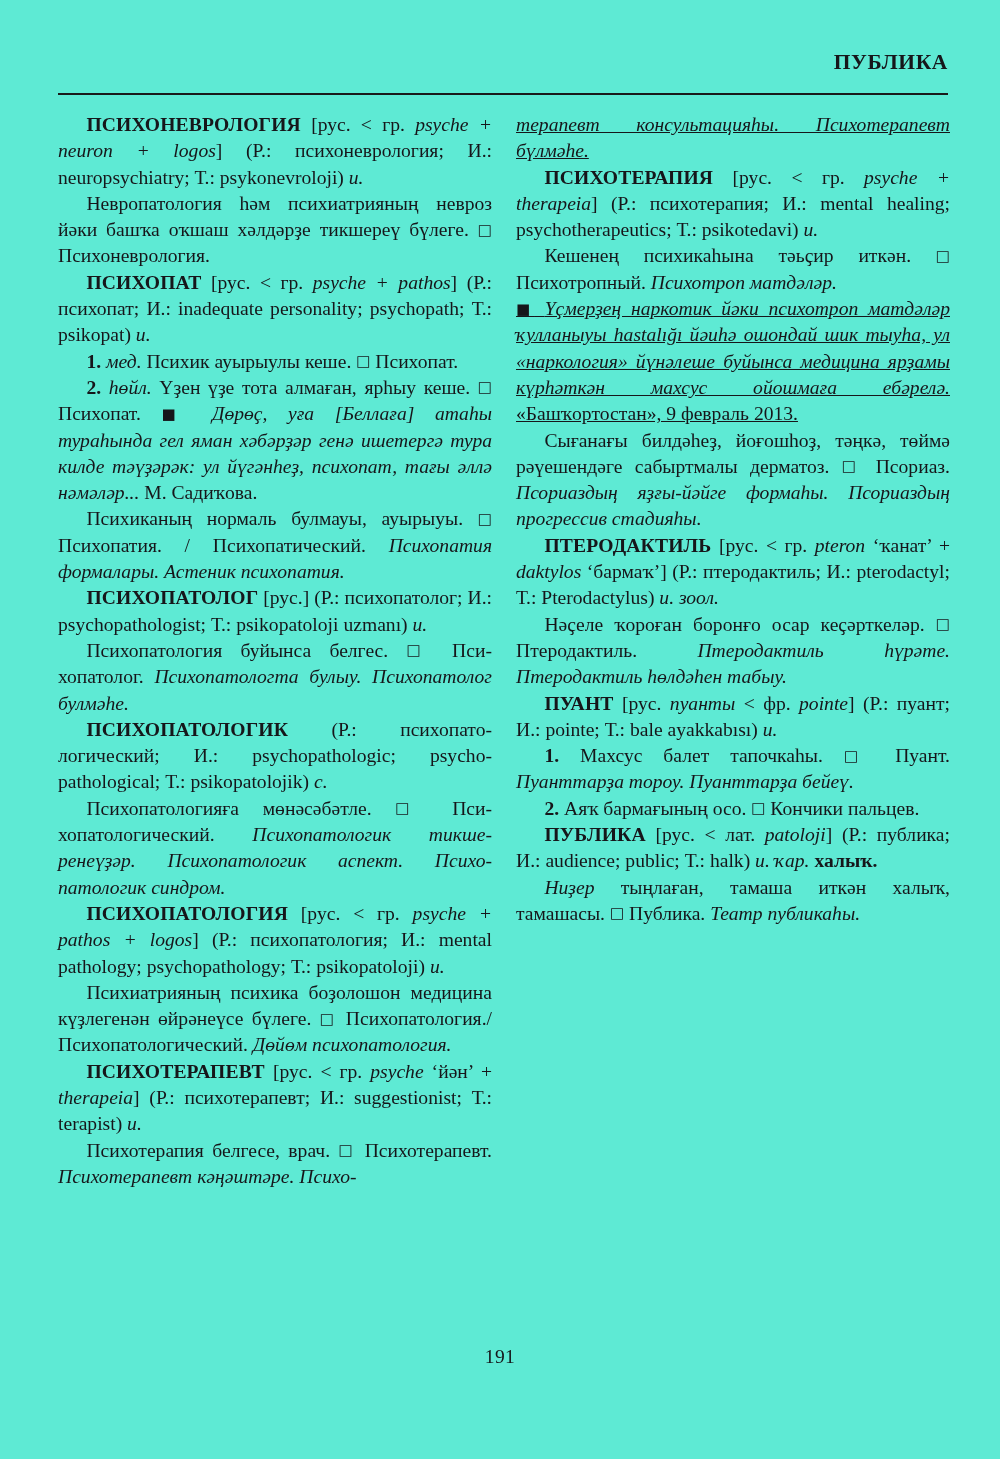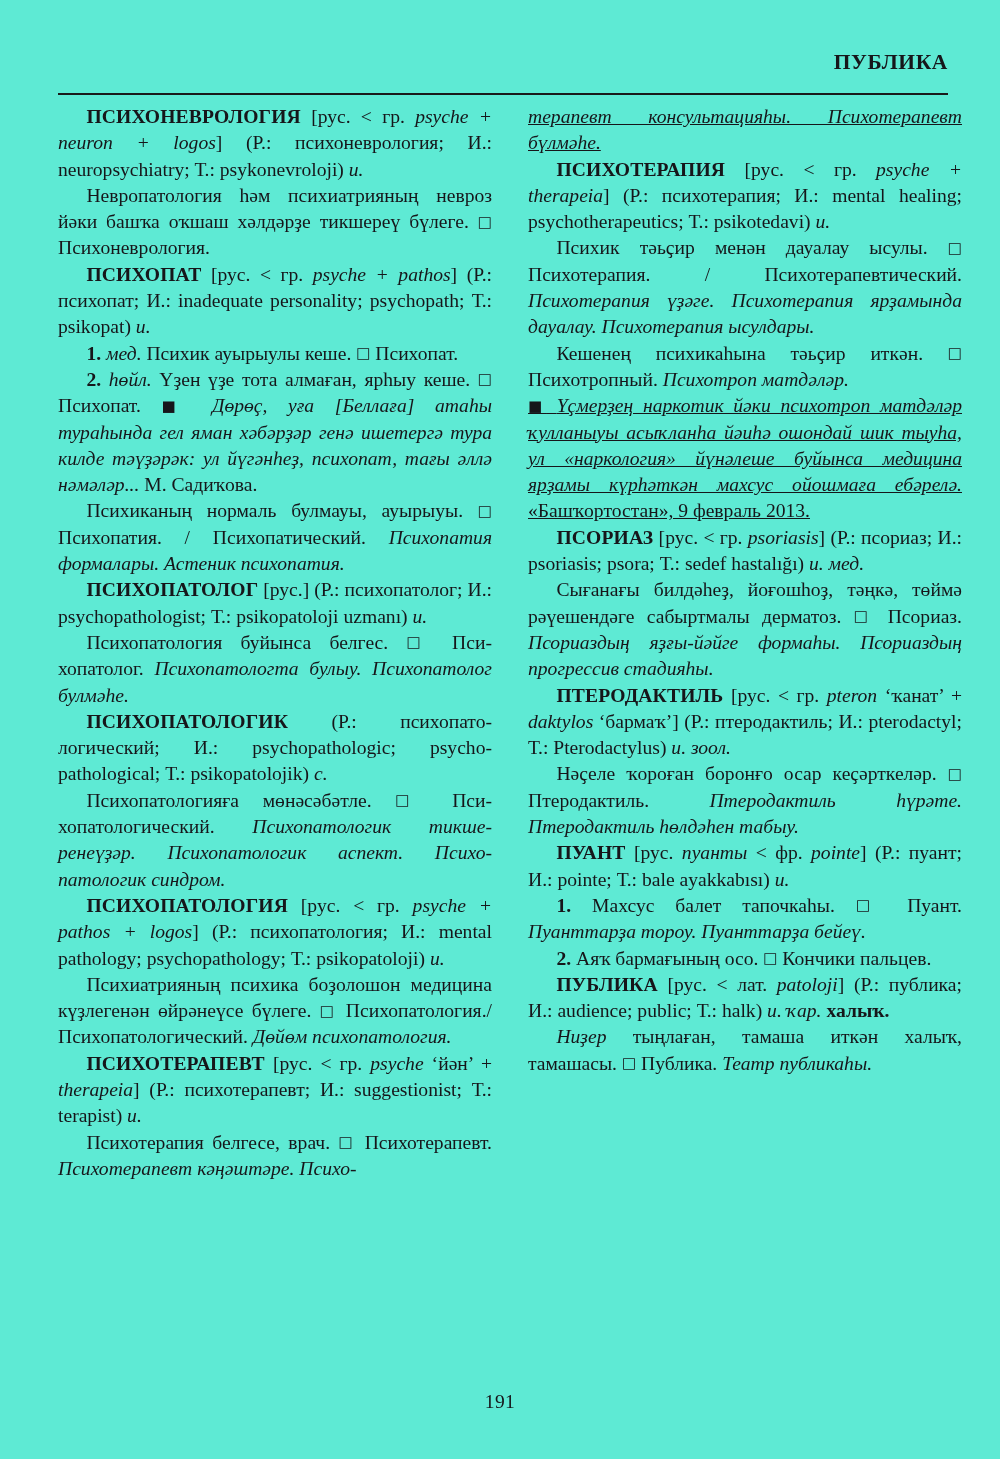--- a/index.html
+++ b/index.html
@@ -42,25 +42,25 @@
     left: 0;
     right: 0;
     top: 41px;
     height: 0;
     border-top: 2.6px solid #1a1a1a;
   }
   
   #columns {
     position: absolute;
     left: 58px;
-    top: 104px;
+    top: 112px;
     width: 892px;
     height: 1215px;
     display: flex;
-    gap: 36px;
+    gap: 24px;
   }
   .column {
     width: 434px;
     flex: 0 0 434px;
   }
   
   p {
     margin: 0;
     font-size: 19.6px;
     line-height: 26.3px;
@@ -88,21 +88,20 @@
   }
   
   #folio {
     position: absolute;
     left: 0;
     right: 0;
     top: 1346px;
     text-align: center;
     font-size: 19.5px;
     letter-spacing: 0.4px;
-    margin-top: 45px;
   }
 </style>
 </head>
 <body>
 
 <div id="page">
 
   <div id="running-head">
     <div class="rh-title">ПУБЛИКА</div>
     <div class="rh-rule"></div>
@@ -133,26 +132,24 @@
       <p class="entry"><span class="hw">ПСИХОТЕРАПЕВТ</span> [рус. &lt; гр. <span class="it">psyche</span> ‘йән’ + <span class="it">therapeia</span>] (Р.: психотерапевт; И.: suggestionist; Т.: terapist) <span class="it">и.</span></p>
       <p class="gloss">Психотерапия белгесе, врач. <span class="sq-open">□</span> Психоте­рапевт. <span class="it">Психотерапевт кәңәштәре. Психо-</span></p>
 
     </div>
 
     <div class="column">
 
       <p class="cont"><span class="it">терапевт консультацияһы. Психотерапевт бүлмәһе.</span></p>
 
       <p class="entry"><span class="hw">ПСИХОТЕРАПИЯ</span> [рус. &lt; гр. <span class="it">psyche + therapeia</span>] (Р.: психотерапия; И.: mental healing; psychotherapeutics; Т.: psikotedavi) <span class="it">и.</span></p>
-      <p class="gloss">Психик тәьҫир менән дауалау ысулы. <span class="sq-open">□</span> Психотерапия. / Психотерапевтический. <span class="it">Психотерапия үҙәге. Психотерапия ярҙа­мында дауалау. Психотерапия ысулдары.</span></p>
 
       <p class="gloss">Кешенең психикаһына тәьҫир иткән. <span class="sq-open">□</span> Психотропный. <span class="it">Психотроп матдәләр.</span></p>
-      <p class="cont"><span class="sq-fill">■</span> <span class="it">Үҫмерҙең наркотик йәки психотроп мат­дәләр ҡулланыуы асыҡланһа йәиһә ошондай шик тыуһа, ул «наркология» йүнәлеше бу­йынса медицина ярҙамы күрһәткән махсус ойошмаға ебәрелә.</span> <span>«Башҡортостан», 9 фев­раль 2013.</span></p>
+      <p class="cont"><span class="sq-fill">■</span> <span class="it">Үҫмерҙең наркотик йәки психотроп мат­дәләр ҡулланыуы hastalığı йәиһә ошондай шик тыуһа, ул «наркология» йүнәлеше бу­йынса медицина ярҙамы күрһәткән махсус ойошмаға ебәрелә.</span> <span>«Башҡортостан», 9 фев­раль 2013.</span></p>
 
-      <p class="entry"><span class="hw">ПСОРИАЗ</span> [рус. &lt; гр. <span class="it">psoriasis</span>] (Р.: псо­риаз; И.: psoriasis; psora; Т.: sedef hastalığı) <span class="it">и. мед.</span></p>
       <p class="gloss">Сығанағы билдәһеҙ, йоғошһоҙ, тәңкә, төймә рәүешендәге сабыртмалы дерматоз. <span class="sq-open">□</span> Псориаз. <span class="it">Псориаздың яҙғы-йәйге фор­маһы. Псориаздың прогрессив стадияһы.</span></p>
 
       <p class="entry"><span class="hw">ПТЕРОДАКТИЛЬ</span> [рус. &lt; гр. <span class="it">pteron</span> ‘ҡанат’ + <span class="it">daktylos</span> ‘бармаҡ’] (Р.: птеродактиль; И.: pterodactyl; Т.: Pterodactylus) <span class="it">и. зоол.</span></p>
       <p class="gloss">Нәҫеле ҡороған боронғо осар кеҫәрткеләр. <span class="sq-open">□</span> Птеродактиль. <span class="it">Птеродактиль һүрәте. Птеродактиль һөлдәһен табыу.</span></p>
 
       <p class="entry"><span class="hw">ПУАНТ</span> [рус. <span class="it">пуанты</span> &lt; фр. <span class="it">pointe</span>] (Р.: пу­ант; И.: pointe; Т.: bale ayakkabısı) <span class="it">и.</span></p>
       <p class="sense"><span class="bd">1.</span> Махсус балет тапочкаһы. <span class="sq-open">□</span> Пуант. <span class="it">Пуанттарҙа тороу. Пуанттарҙа бейеү.</span></p>
       <p class="sense"><span class="bd">2.</span> Аяҡ бармағының осо. <span class="sq-open">□</span> Кончики паль­цев.</p>
 
       <p class="entry"><span class="hw">ПУБЛИКА</span> [рус. &lt; лат. <span class="it">patoloji</span>] (Р.: публика; И.: audience; public; Т.: halk) <span class="it">и. ҡар.</span> <span class="bd">халыҡ.</span></p>

